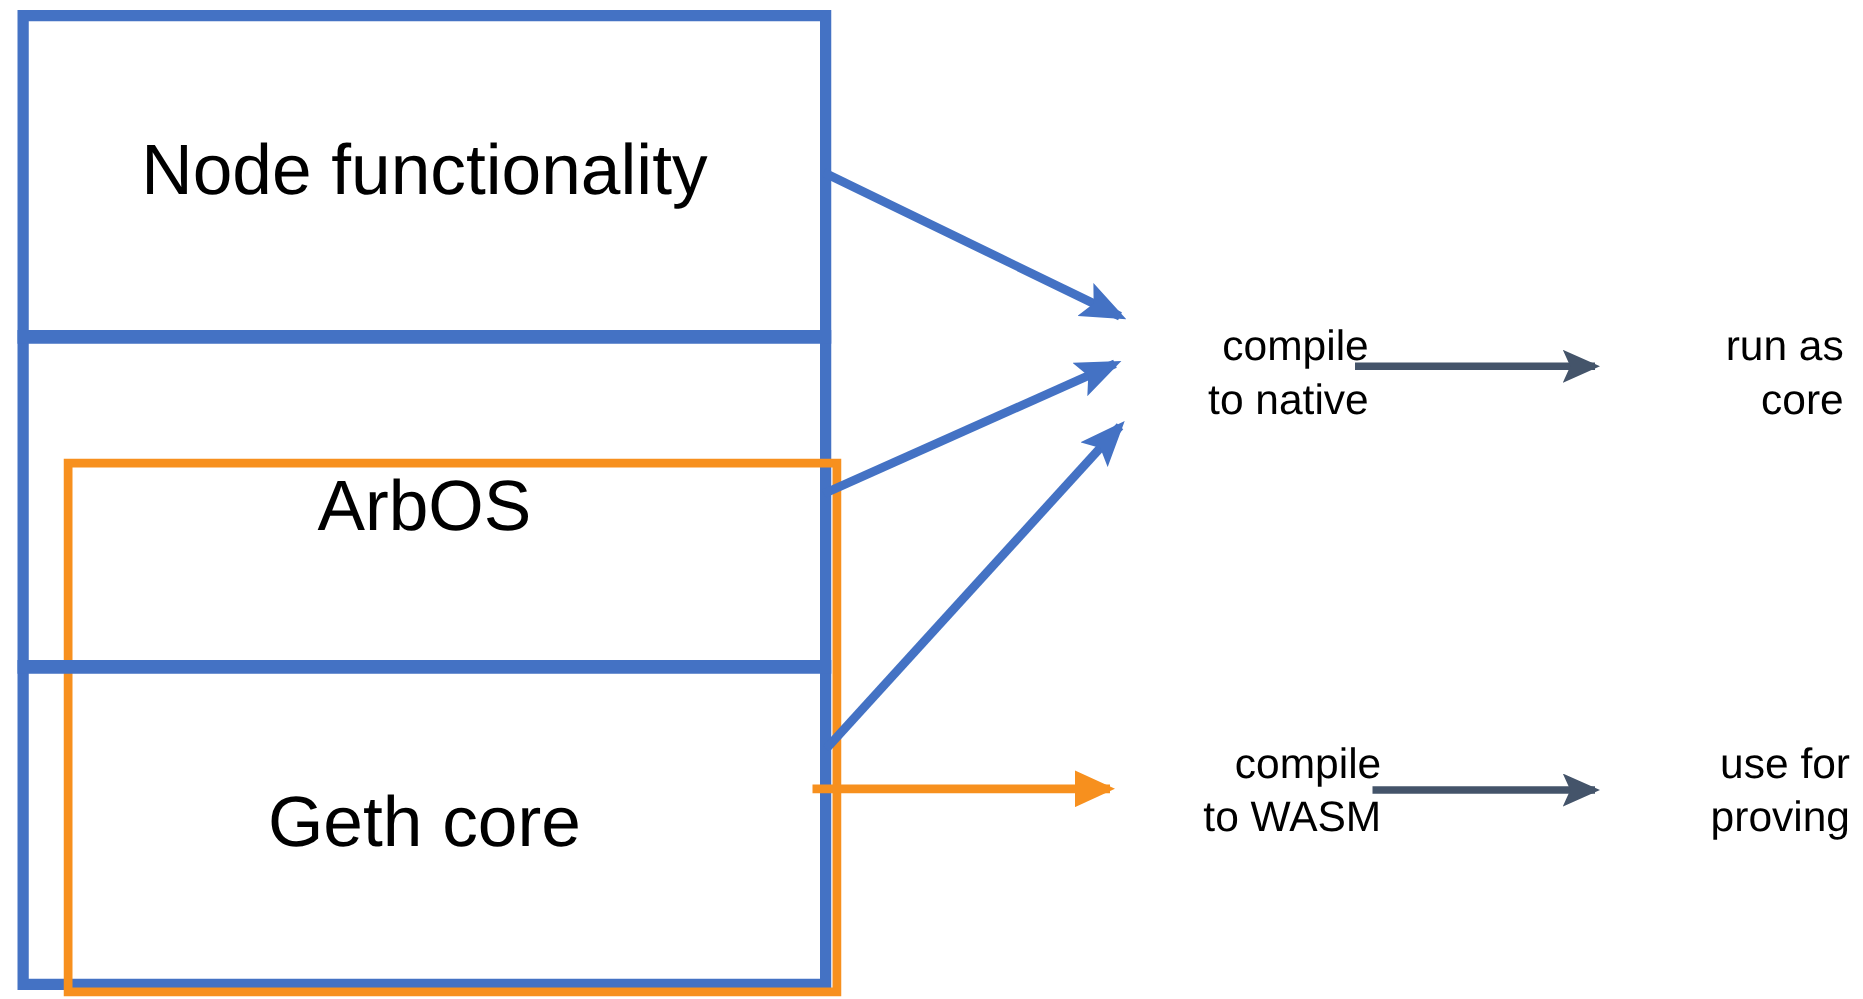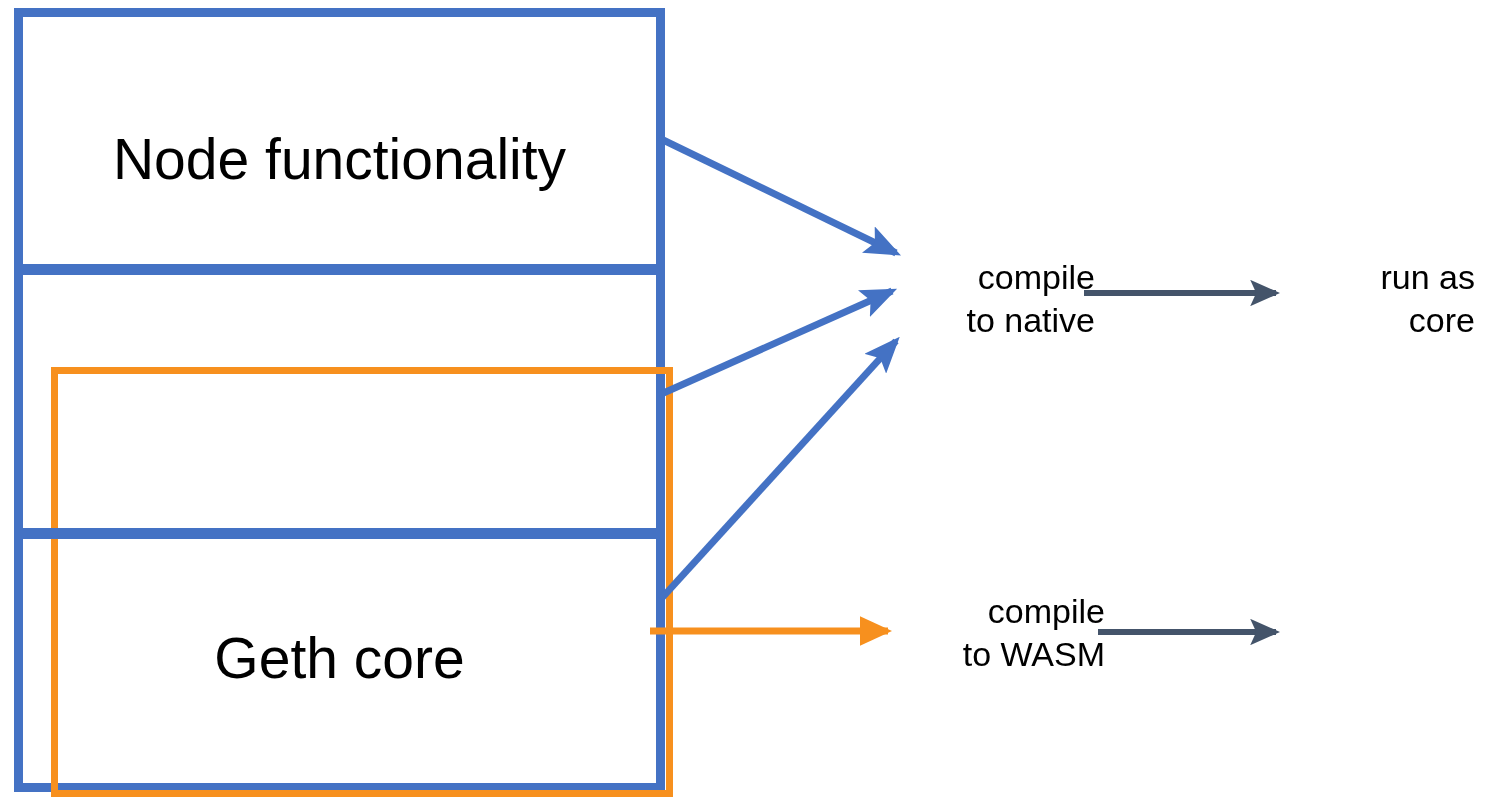--- a/index.html
+++ b/index.html
@@ -53,21 +53,21 @@
   .layer-label {
     position: absolute;
     left: 14px;
     width: 651px;
     text-align: center;
     font-size: 57px;
     line-height: 1;
     color: #000000;
     white-space: nowrap;
   }
-  #label-node { top: 108px; margin-top: 23px; }
+  #label-node { top: 108px; }
   #label-arbos { top: 377px; }
   #label-geth { top: 630px; }
 
   
   #arrows {
     position: absolute;
     left: 0;
     top: 0;
     width: 1490px;
     height: 799px;
@@ -94,20 +94,21 @@
 <div id="canvas">
 
   <div class="stack-outer">
     <div class="orange-box"></div>
   </div>
 
   <div class="divider" id="divider-1"></div>
   <div class="divider" id="divider-2"></div>
 
   <div class="layer-label" id="label-node">Node functionality</div>
+  <div class="layer-label" id="label-arbos">ArbOS</div>
   <div class="layer-label" id="label-geth">Geth core</div>
 
   <svg id="arrows" viewBox="0 0 1490 799">
     <defs>
       <marker id="head-blue" markerWidth="5.2" markerHeight="4.2" refX="4.4" refY="2.1" orient="auto">
         <path d="M0,0 L5.2,2.1 L0,4.2 L1.05,2.1 z" fill="#4472C4"></path>
       </marker>
       <marker id="head-orange" markerWidth="4.6" markerHeight="4.2" refX="4.0" refY="2.1" orient="auto">
         <path d="M0,0 L4.6,2.1 L0,4.2 z" fill="#F7901E"></path>
       </marker>
@@ -128,14 +129,16 @@
 
     <line x1="1098" y1="632" x2="1276" y2="632" stroke="#44546A" stroke-width="6" marker-end="url(#head-dark)"></line>
   </svg>
 
   <div class="stage-label" id="stage-compile-native">compile
 to native</div>
   <div class="stage-label" id="stage-run-node">run as
 core</div>
   <div class="stage-label" id="stage-compile-wasm">compile
 to WASM</div>
+  <div class="stage-label" id="stage-use-proving">use for
+proving</div>
 
 </div>
 
 </body></html>

